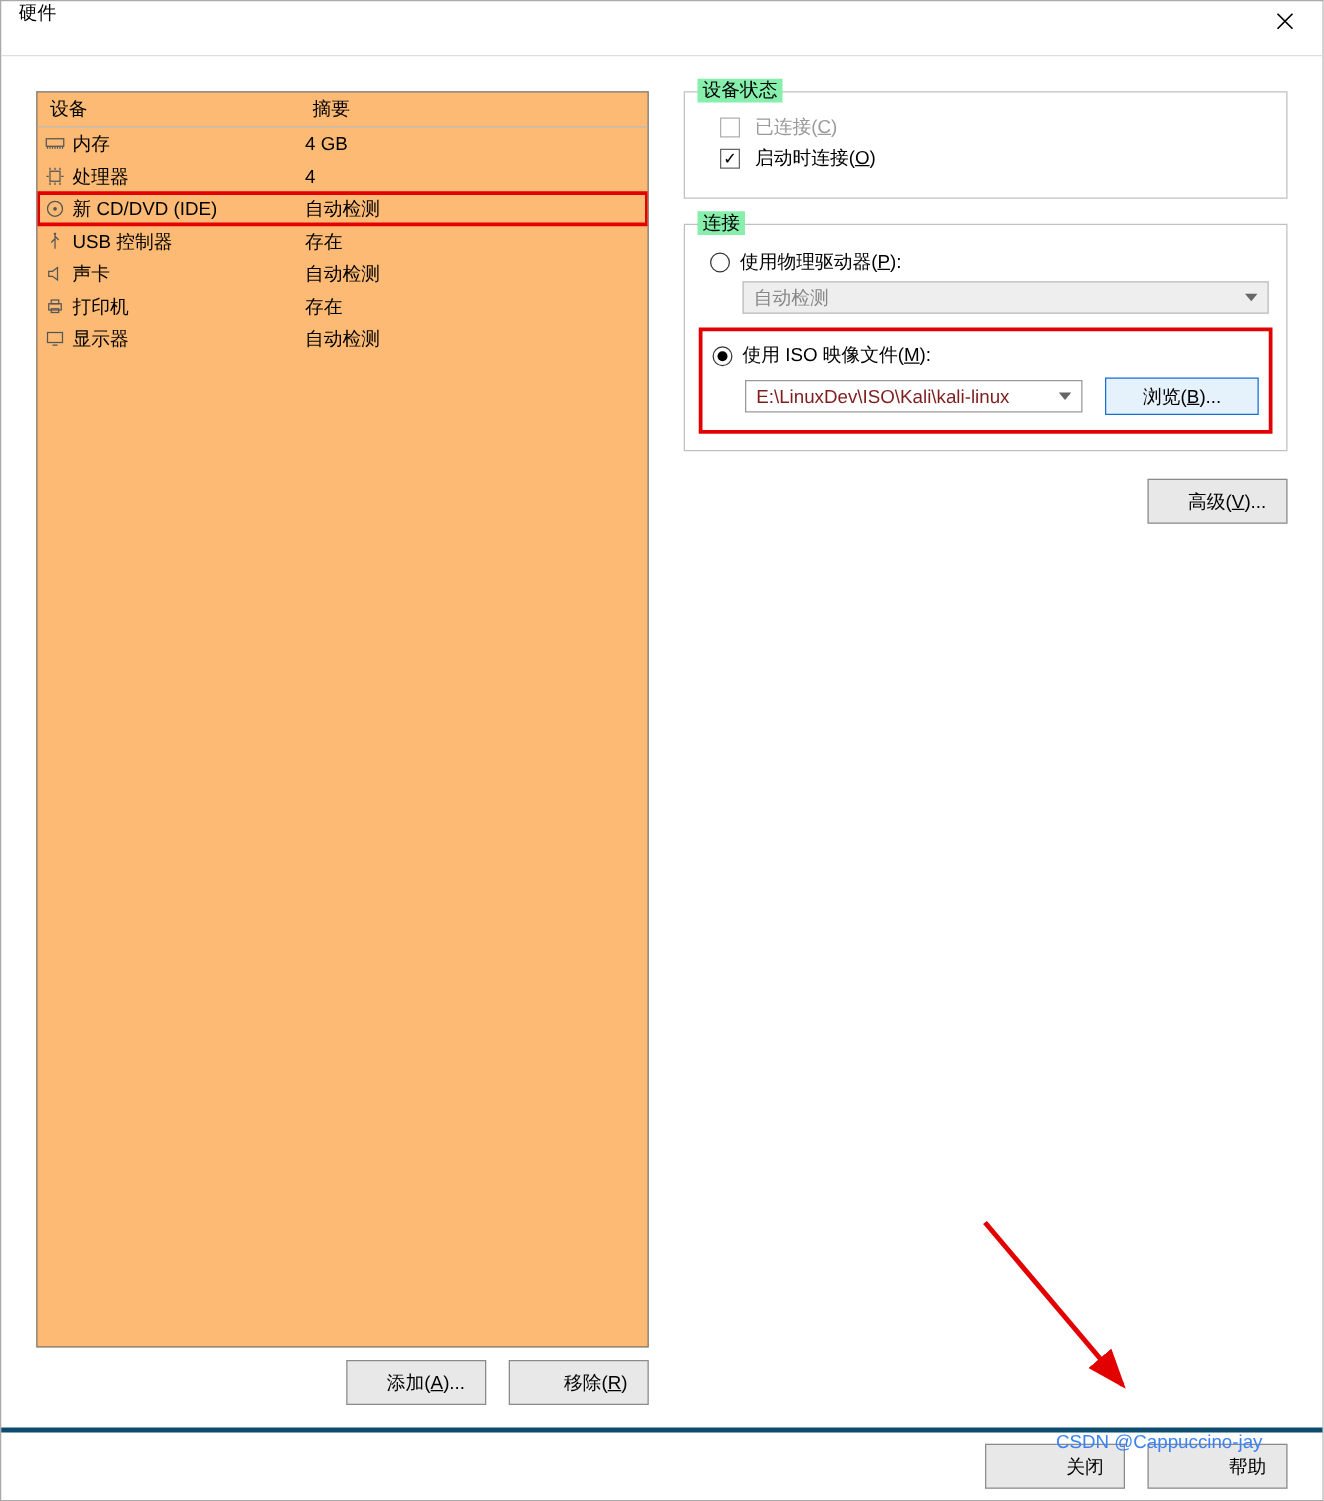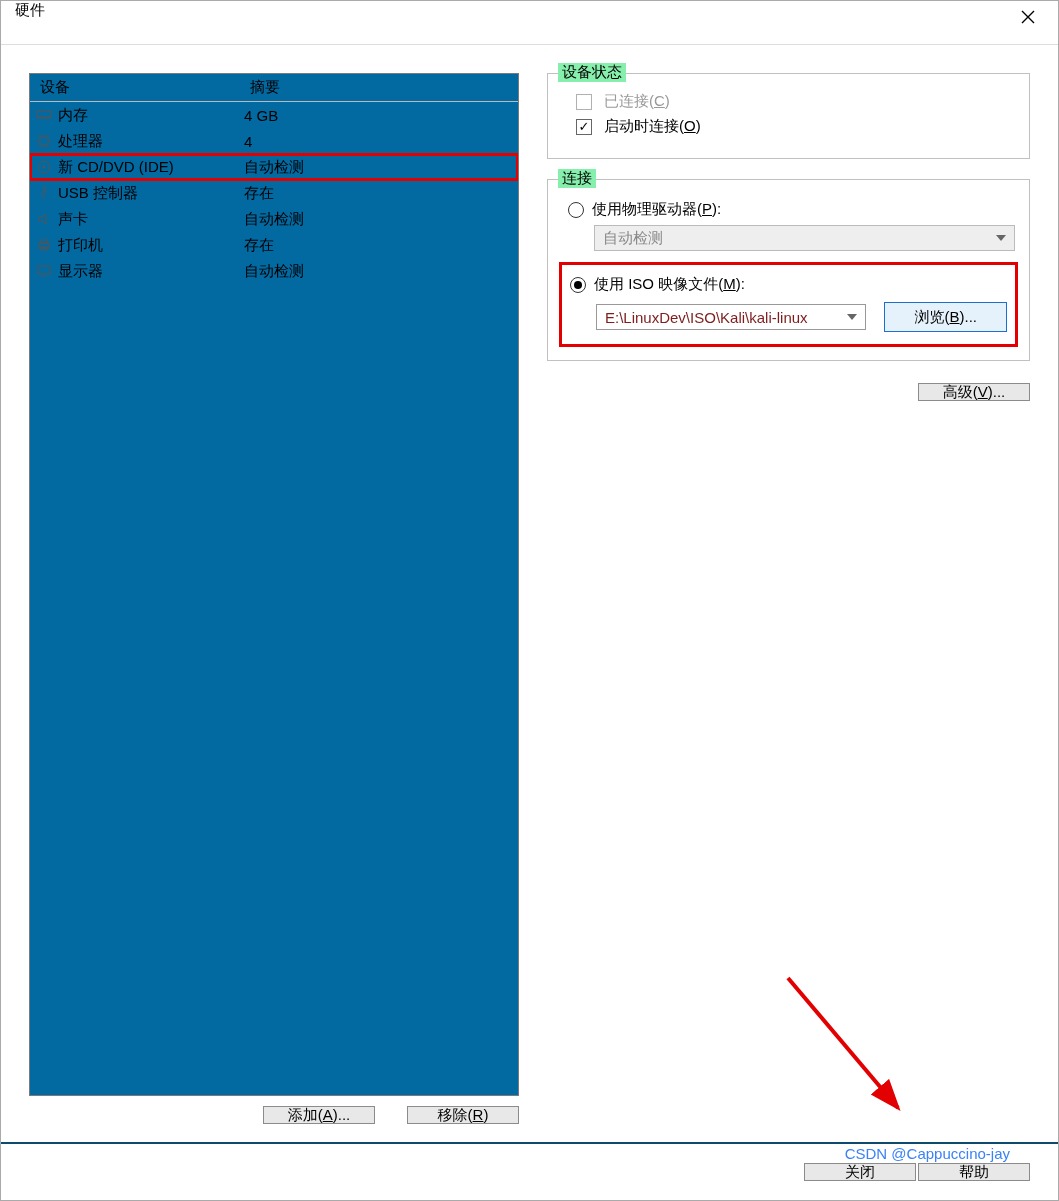--- a/index.html
+++ b/index.html
@@ -3,50 +3,50 @@
 <meta charset="utf-8">
 <style>
 * { box-sizing: border-box; font-family: "Microsoft YaHei", "Segoe UI", sans-serif; font-size: 15px; }
 body { margin: 0; background: #fff; color: #000; }
 .dialog { width: 1059px; height: 1201px; border: 1px solid #aaa; display: flex; flex-direction: column; position: relative; }
 .titlebar { height: 44px; display: flex; align-items: flex-start; padding: 0 14px; border-bottom: 1px solid #ddd; }
 .titlebar .title { flex: 1; }
 .titlebar .close { width: 32px; height: 32px; display: flex; align-items: center; justify-content: center; cursor: pointer; }
 .body { flex: 1; padding: 28px 28px 18px 28px; display: flex; gap: 28px; position: relative; }
 .left-panel { width: 490px; display: flex; flex-direction: column; }
-.dev-table { flex: 1; border: 1px solid #7a7a7a; background: #0369a1; overflow: hidden; }
+.dev-table { flex: 1; border: 1px solid #7a7a7a; background: #fdba74; overflow: hidden; }
 .dev-header { display: flex; border-bottom: 1px solid #bbb; }
 .dev-header .col { padding: 4px 10px; }
 .dev-header .col:first-child { width: 210px; border-right: 0px solid #ddd; }
 .dev-row { display: flex; align-items: center; height: 26px; padding: 0 6px; cursor: default; }
 .dev-row .icon { width: 16px; height: 16px; margin-right: 6px; color: #555; display:flex; align-items:center; justify-content:center;}
 .dev-row .name { width: 186px; white-space: nowrap; overflow: hidden; }
 .dev-row .summary { flex: 1; white-space: nowrap; overflow: hidden; }
 .dev-row.selected { outline: 3px solid #e30000; outline-offset: -2px; }
-.left-btns { display: flex; gap: 32px; justify-content: flex-end; margin-top: 10px; }
-.btn { min-width: 112px; height: 18px; border: 1px solid #8b8b8b; background: #e8e8e8; padding: 0 16px; cursor: pointer; display:flex; align-items:center; justify-content:center;}
+.left-btns { display: flex; gap: 18px; justify-content: flex-end; margin-top: 10px; }
+.btn { min-width: 112px; height: 36px; border: 1px solid #8b8b8b; background: #e8e8e8; padding: 0 16px; cursor: pointer; display:flex; align-items:center; justify-content:flex-end;}
 .right-panel { flex: 1; display: flex; flex-direction: column; gap: 20px; position:relative;}
 .groupbox { border: 1px solid #c0c0c0; padding: 14px 14px 16px 14px; position: relative; }
 .groupbox .legend { position: absolute; top: -11px; left: 10px; background: #86efac; padding: 0 4px; }
 .chk-row { display: flex; align-items: center; gap: 12px; margin: 4px 0 6px 14px; }
 .chk { width: 16px; height: 16px; border: 1px solid #666; display:flex; align-items:center; justify-content:center; }
 .chk.disabled { border-color: #b0b0b0; color:#b0b0b0; }
 .chk.checked::after { content: "✓"; font-size: 13px; line-height: 1; }
 .radio-row { display: flex; align-items: center; gap: 8px; margin: 6px 0 6px 6px; }
 .radio { width: 16px; height: 16px; border: 1px solid #333; border-radius: 50%; display:flex; align-items:center; justify-content:center;}
 .radio.selected::after { content:""; width:8px; height:8px; background:#000; border-radius:50%; }
 .combo { border: 1px solid #999; background: #fff; height: 26px; display:flex; align-items:center; padding:0 22px 0 8px; position:relative; color:#7f1d1d;}
 .combo.disabled { background:#eee; color:#888; border-color:#bbb;}
 .combo::after { content:""; position:absolute; right:8px; top:50%; width:0;height:0; border-left:5px solid transparent; border-right:5px solid transparent; border-top:6px solid #666; transform: translateY(-50%);}
 .iso-highlight { border: 3px solid #e30000; margin: -3px; padding: 4px 8px 12px 8px; }
 .iso-row { display: flex; align-items: center; gap: 18px; margin-top: 8px; margin-left: 32px;}
 .iso-row .combo { flex: 1; overflow:hidden; white-space:nowrap;}
 .btn-browse { min-width: 110px; height: 30px; border: 1px solid #1a6fcf; background: #e5f1fb; padding:0 29px; cursor:pointer; display:flex; align-items:center; justify-content:center;}
 .adv-row { display: flex; justify-content: flex-end; margin-top: 2px;}
-.footer { height: 58px; border-top: 2px solid #0c4a6e; display:flex; align-items:center; justify-content:flex-end; padding: 0 28px; gap: 2px;}
+.footer { height: 58px; border-top: 4px solid #0c4a6e; display:flex; align-items:center; justify-content:flex-end; padding: 0 28px; gap: 18px;}
 .watermark { position:absolute; bottom: 38px; right: 48px; color:#3b82f6; font-size:15px; pointer-events:none;}
 .arrow-svg { position:absolute; right: 110px; bottom: 4px; pointer-events:none;}
 .u { text-decoration: underline; }
 .disabled-text { color:#9a9a9a; }
 </style>
 </head>
 <body>
 
 <div class="dialog">
 

